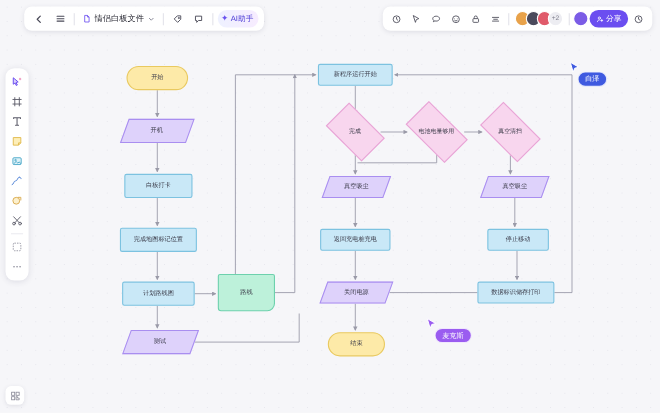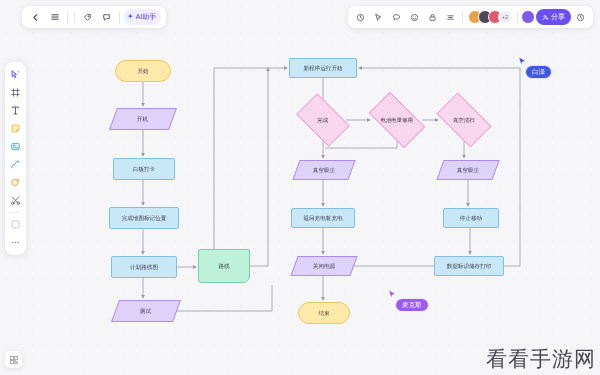--- a/index.html
+++ b/index.html
@@ -298,20 +298,30 @@
       <svg width="9" height="9" viewBox="0 0 16 16" fill="none" stroke="currentColor" stroke-width="2" stroke-linecap="round" stroke-linejoin="round">
           <path d="M10 3 L5 8 L10 13"></path>
         </svg>
     </div>
     <div class="tb-btn">
       <svg width="10" height="10" viewBox="0 0 16 16" stroke="currentColor" stroke-width="1.6" stroke-linecap="round">
           <path d="M3 4.5h10M3 8h10M3 11.5h10"></path>
         </svg>
     </div>
     <div class="tb-sep"></div>
+    <div class="doc-title">
+      <svg width="8" height="8" viewBox="0 0 16 16" fill="none" stroke="#6b4ef0" stroke-width="1.5" stroke-linejoin="round">
+          <path d="M4 2h5l3 3v9H4z"></path>
+          <path d="M9 2v3h3"></path>
+        </svg>
+      <span class="ttl">情侣白板文件</span>
+      <svg width="7" height="7" viewBox="0 0 16 16" fill="none" stroke="#8a8a98" stroke-width="2" stroke-linecap="round" stroke-linejoin="round">
+          <path d="M4 6 L8 10 L12 6"></path>
+        </svg>
+    </div>
     <div class="tb-sep"></div>
     <div class="tb-btn">
       <svg width="9" height="9" viewBox="0 0 16 16" fill="none" stroke="currentColor" stroke-width="1.5" stroke-linejoin="round">
           <path d="M2.5 7.5 L7.5 2.5 H13 V8 L8 13 z"></path>
           <circle cx="10" cy="6" r="1"></circle>
         </svg>
     </div>
     <div class="tb-btn">
       <svg width="9" height="9" viewBox="0 0 16 16" fill="none" stroke="currentColor" stroke-width="1.5" stroke-linejoin="round">
           <path d="M3 3h10v7H8l-3 3v-3H3z"></path>
@@ -451,21 +461,20 @@
 
   <div class="corner-badge">
     <svg width="10" height="10" viewBox="0 0 16 16" fill="none" stroke="currentColor" stroke-width="1.2">
         <rect x="2.5" y="2.5" width="4.5" height="4.5"></rect>
         <rect x="9" y="2.5" width="4.5" height="4.5"></rect>
         <rect x="2.5" y="9" width="4.5" height="4.5"></rect>
         <path d="M9 9h2v2h2.5v2.5H9z"></path>
       </svg>
   </div>
 
-  <div class="watermark">看看手游网</div>
 <div class="cursor" style="left: 516px; top: 55px;">
       <svg class="ptr" width="13" height="13" viewBox="0 0 16 16">
         <path d="M3 2 L12.5 7.5 L8 8.6 L6.2 13 z" fill="#3f5ae0" stroke="#fff" stroke-width="1.1" stroke-linejoin="round"></path>
       </svg>
       <span class="tag" style="background:#3f5ae0">白泽</span>
     </div>
     <div class="cursor" style="left: 386px; top: 288px;">
       <svg class="ptr" width="13" height="13" viewBox="0 0 16 16">
         <path d="M3 2 L12.5 7.5 L8 8.6 L6.2 13 z" fill="#9a5cf0" stroke="#fff" stroke-width="1.1" stroke-linejoin="round"></path>
       </svg>

